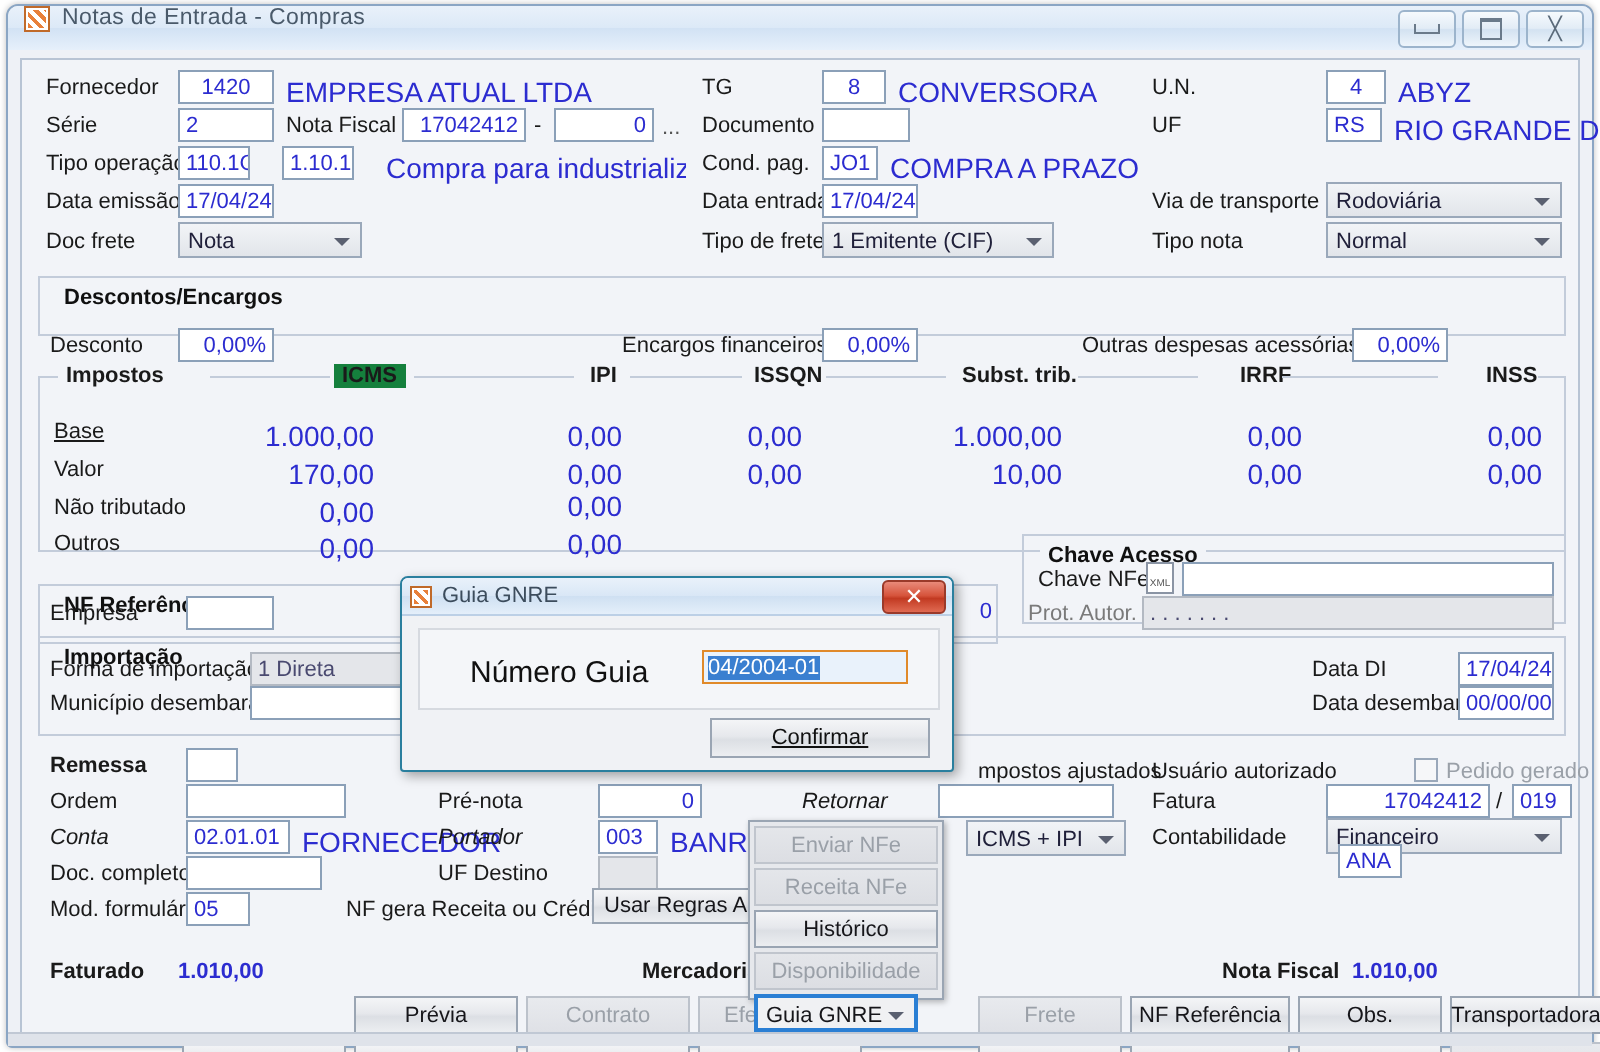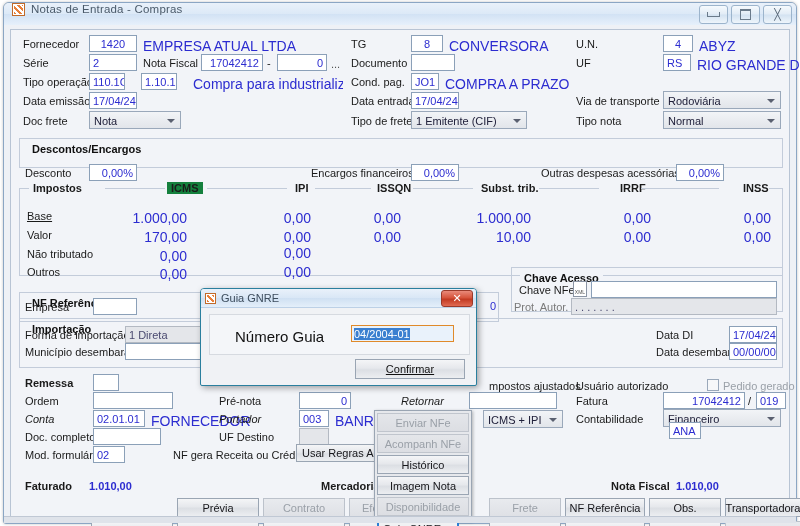--- a/index.html
+++ b/index.html
@@ -286,21 +286,21 @@
     <div class="sel" style="left:472px;top:380px;width:80px;">ICMS + IPI</div>
     <div class="lbl" style="left:565px;top:383px;text-align:right;">Contabilidade</div>
     <div class="sel" style="left:652px;top:379px;width:118px;">Financeiro</div>
 
     <div class="lbl" style="left:14px;top:401px;">Doc. completo</div>
     <div class="inp" style="left:82px;top:398px;width:68px;"></div>
     <div class="lbl" style="left:208px;top:401px;">UF Destino</div>
     <div class="inp dis" style="left:288px;top:398px;width:30px;"></div>
 
     <div class="lbl" style="left:14px;top:419px;">Mod. formulário</div>
-    <div class="inp" style="left:82px;top:416px;width:32px;">02</div>
+    <div class="inp" style="left:82px;top:416px;width:32px;">05</div>
     <div class="lbl" style="left:162px;top:419px;">NF gera Receita ou Crédito</div>
     <div class="btn" style="left:285px;top:414px;width:94px;height:18px;justify-content:flex-start;padding-left:5px;">Usar Regras Arqu</div>
 
     <div class="lbl" style="left:478px;top:350px;">mpostos ajustados</div>
     <div class="lbl" style="left:565px;top:350px;">Usuário autorizado</div>
     <div class="inp" style="left:658px;top:347px;width:32px;margin-top:45px;">ANA</div>
     <div class="chk" style="left:696px;top:349px;"></div>
     <div class="lbl" style="left:712px;top:350px;color:#9aa0a8;">Pedido gerado</div>
 
     <div class="lbl bold" style="left:14px;top:450px;">Faturado</div>
@@ -358,27 +358,24 @@
           <span>Imp. Serviço</span>
         </div>
 
   </div>
 
   <div class="menu">
     <div class="mi dis">
           <span>Enviar NFe</span>
         </div>
     <div class="mi dis">
-          <span>Acompanh NFe</span>
+          <span>Receita NFe</span>
         </div>
     <div class="mi">
           <span>Histórico</span>
-        </div>
-    <div class="mi">
-          <span>Imagem Nota</span>
         </div>
     <div class="mi dis">
           <span>Disponibilidade</span>
         </div>
     <div class="mi sel">
           <span>Guia GNRE</span>
         </div>
   </div>
 
   <div class="dlg">

